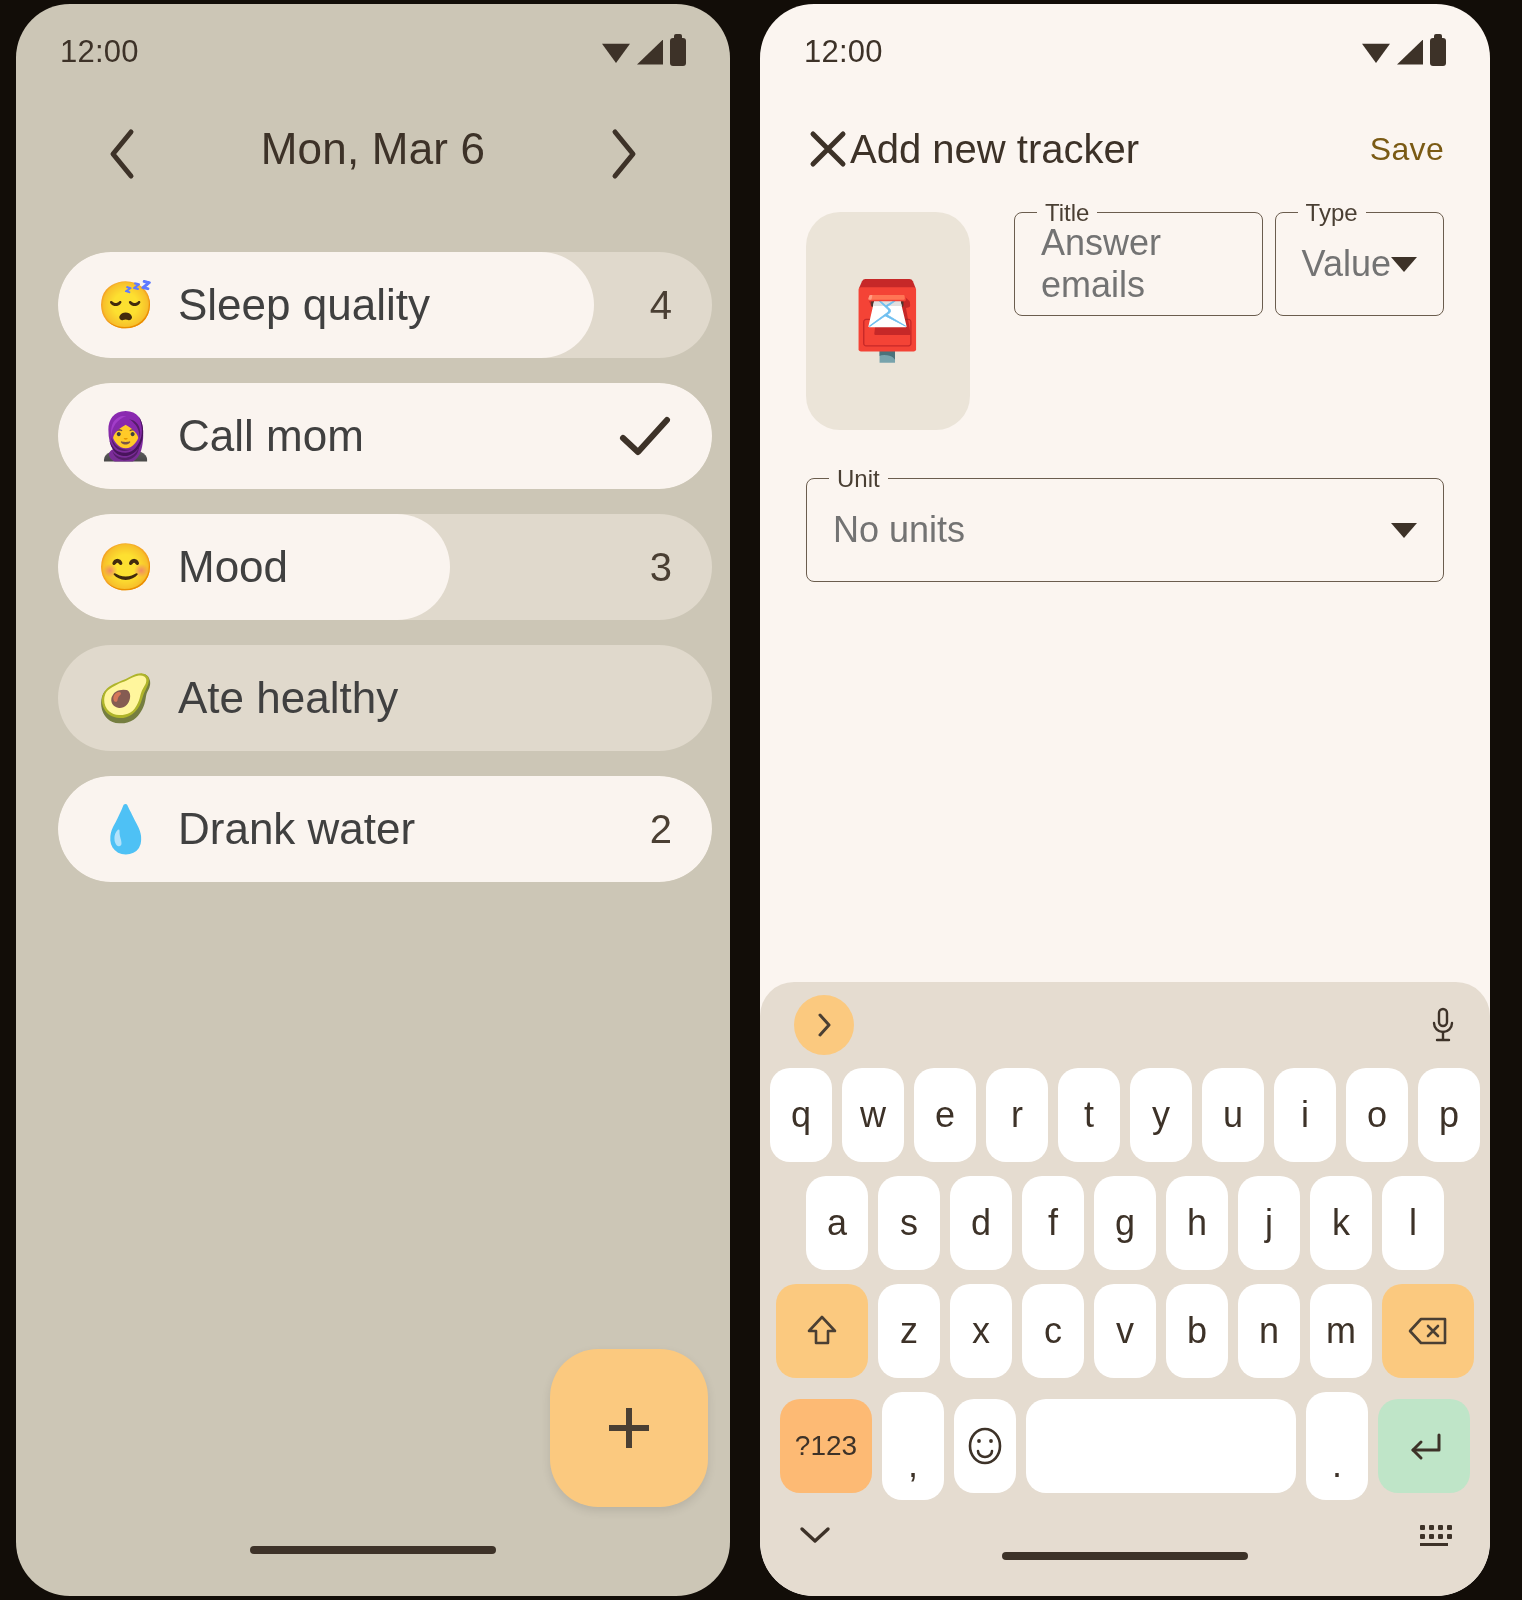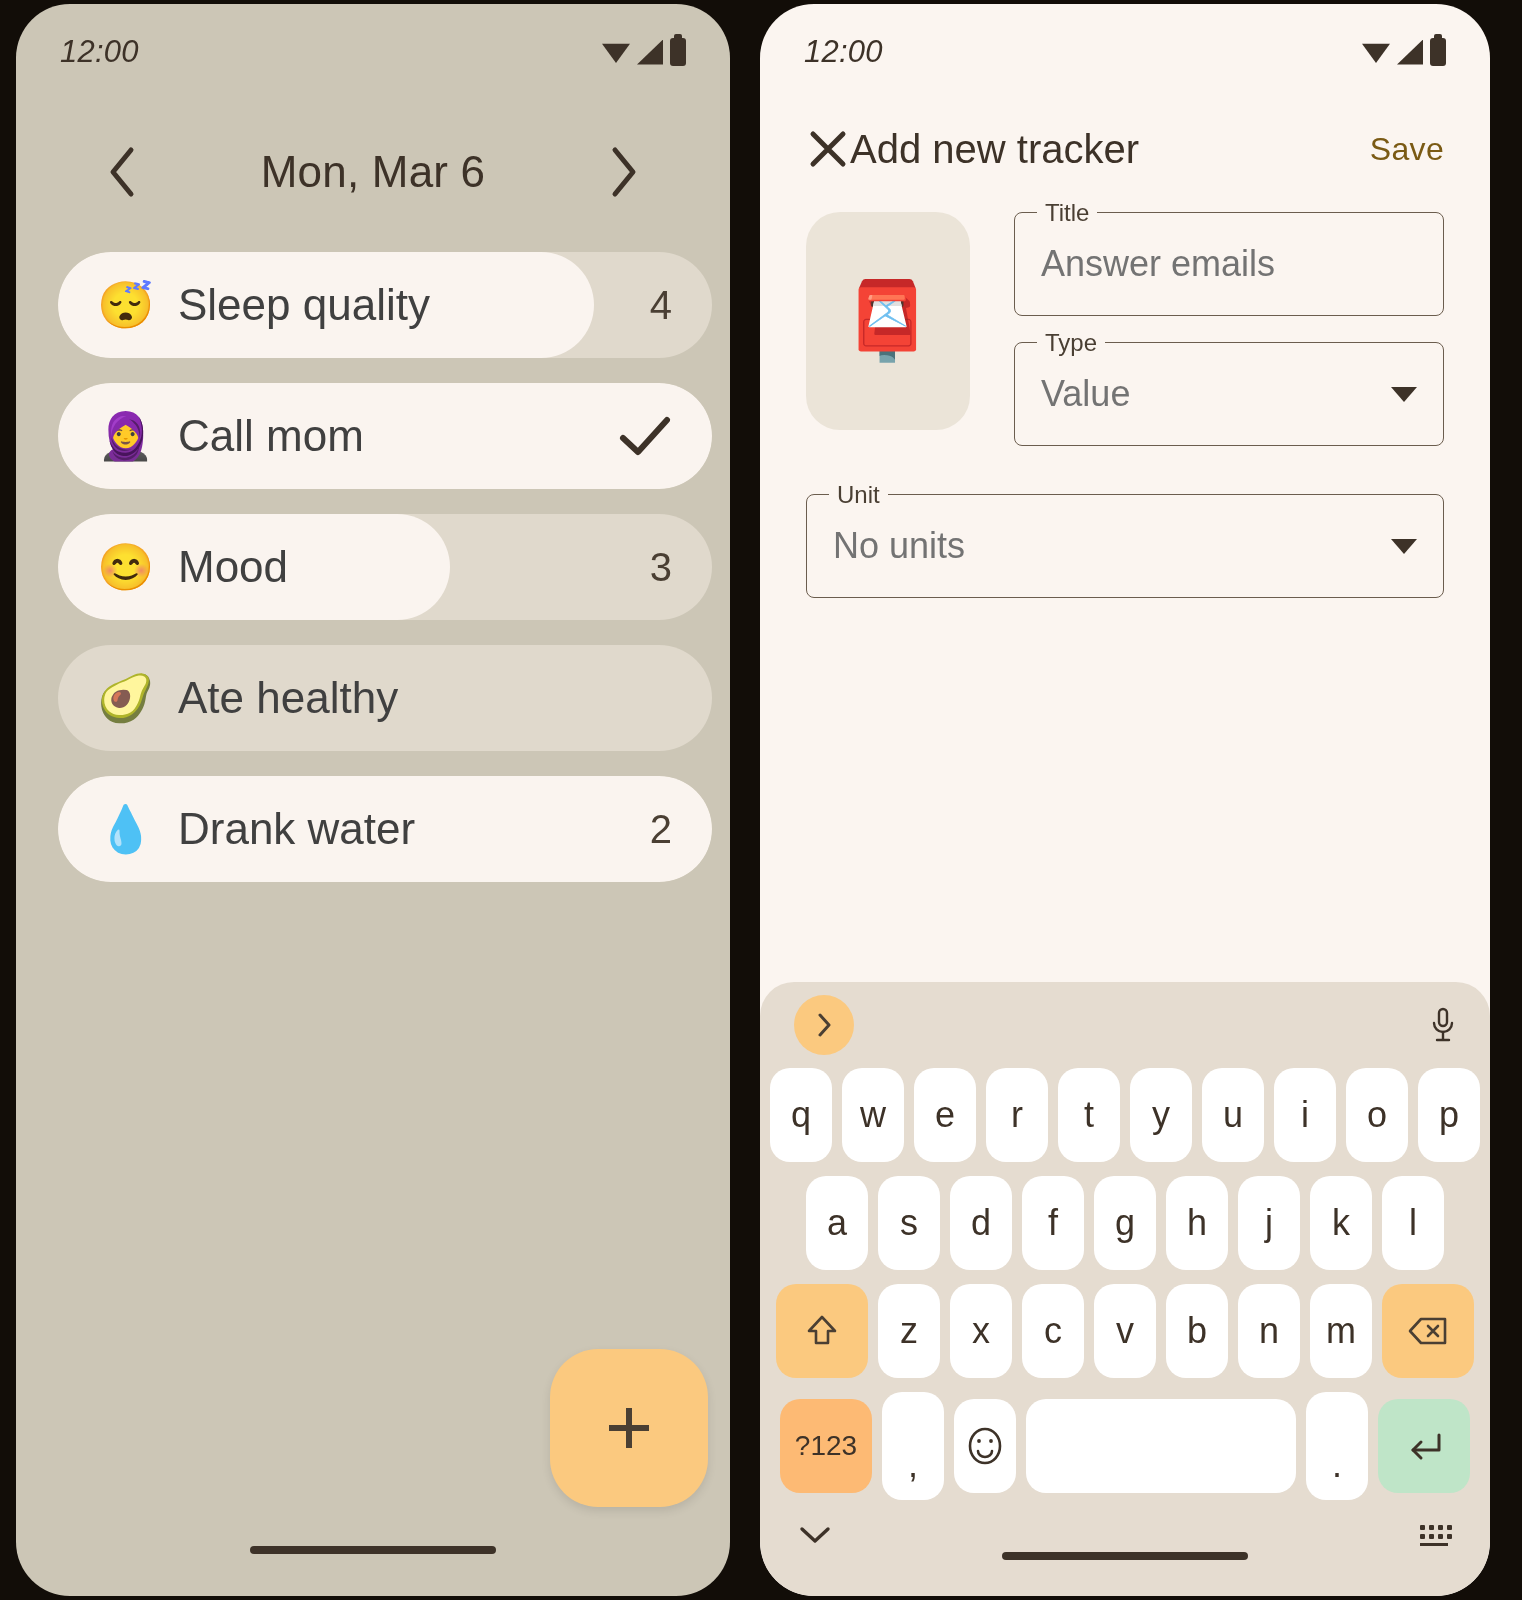--- a/index.html
+++ b/index.html
@@ -21,21 +21,21 @@
   .phone.left{left:16px;width:714px;background:#CCC6B6;}
   .phone.right{left:760px;width:730px;background:#FBF5F0;}
 
   
   .statusbar{
     position:absolute;top:0;left:0;right:0;height:96px;
     display:flex;align-items:center;
     padding:0 44px;box-sizing:border-box;
   }
   .status-time{
-    font-size:31px;color:#3D3228;letter-spacing:.2px;font-style:italic;
+    font-size:31px;color:#3D3228;letter-spacing:.2px;
   }
   .status-icons{margin-left:auto;display:flex;align-items:center;gap:7px;}
   .ic-wifi{
     width:28px;height:22px;
     background:#3D3228;
     clip-path:polygon(0% 12%,100% 12%,50% 100%);
     border-radius:2px;
   }
   .ic-signal{
     width:26px;height:25px;background:#3D3228;
@@ -45,21 +45,21 @@
     width:16px;height:28px;background:#3D3228;border-radius:3px;position:relative;
   }
   .ic-batt:before{
     content:"";position:absolute;top:-4px;left:4px;width:8px;height:4px;
     background:#3D3228;border-radius:2px 2px 0 0;
   }
 
   
   .date-header{
     position:absolute;top:120px;left:0;right:0;height:96px;
-    display:flex;align-items:center;justify-content:space-between;
+    display:flex;align-items:flex-start;justify-content:space-between;
     padding:0 84px;box-sizing:border-box;
   }
   .chev{
     width:44px;height:60px;position:relative;cursor:pointer;
     display:flex;align-items:center;justify-content:center;
   }
   .chev svg{display:block;}
   .date-title{
     font-size:44px;color:#3D3228;font-weight:400;letter-spacing:.2px;
   }
@@ -120,21 +120,21 @@
 
   
   .form{position:absolute;top:208px;left:0;right:0;}
   .form-top{display:flex;padding:0 46px;box-sizing:border-box;}
   .icon-box{
     width:164px;height:218px;flex:0 0 164px;border-radius:34px;
     background:#EBE4D8;display:flex;align-items:center;justify-content:center;
     cursor:pointer;
   }
   .icon-box .big-emoji{font-size:76px;line-height:1;}
-  .fields{flex:1;margin-left:44px;display:flex;flex-direction:column;gap:26px;}
+  .fields{flex:1;margin-left:44px;display:flex;flex-direction:row;gap:12px;}
 
   .outfield{
     position:relative;border:1.6px solid #6B5D4E;border-radius:8px;
     height:104px;box-sizing:border-box;
     display:flex;align-items:center;padding:0 26px;
   }
   .outfield .flabel{
     position:absolute;top:-14px;left:22px;padding:0 8px;
     background:#FBF5F0;font-size:24px;color:#4A3F33;line-height:28px;
   }

